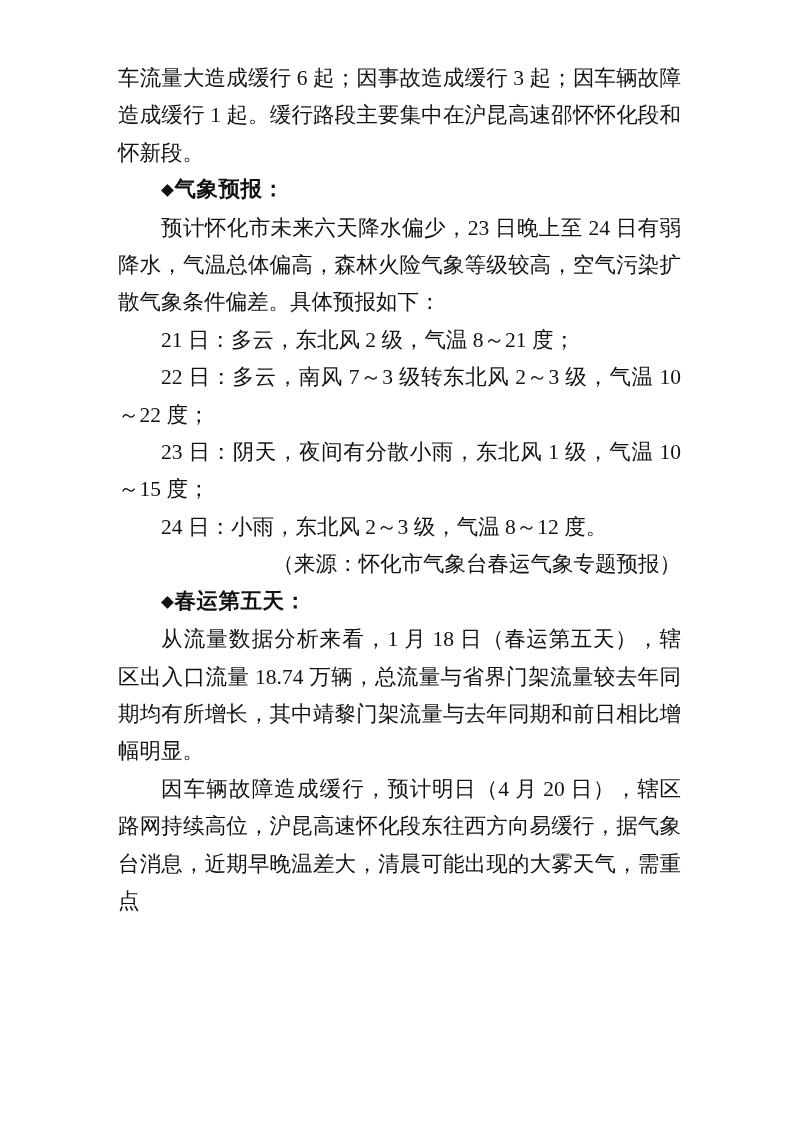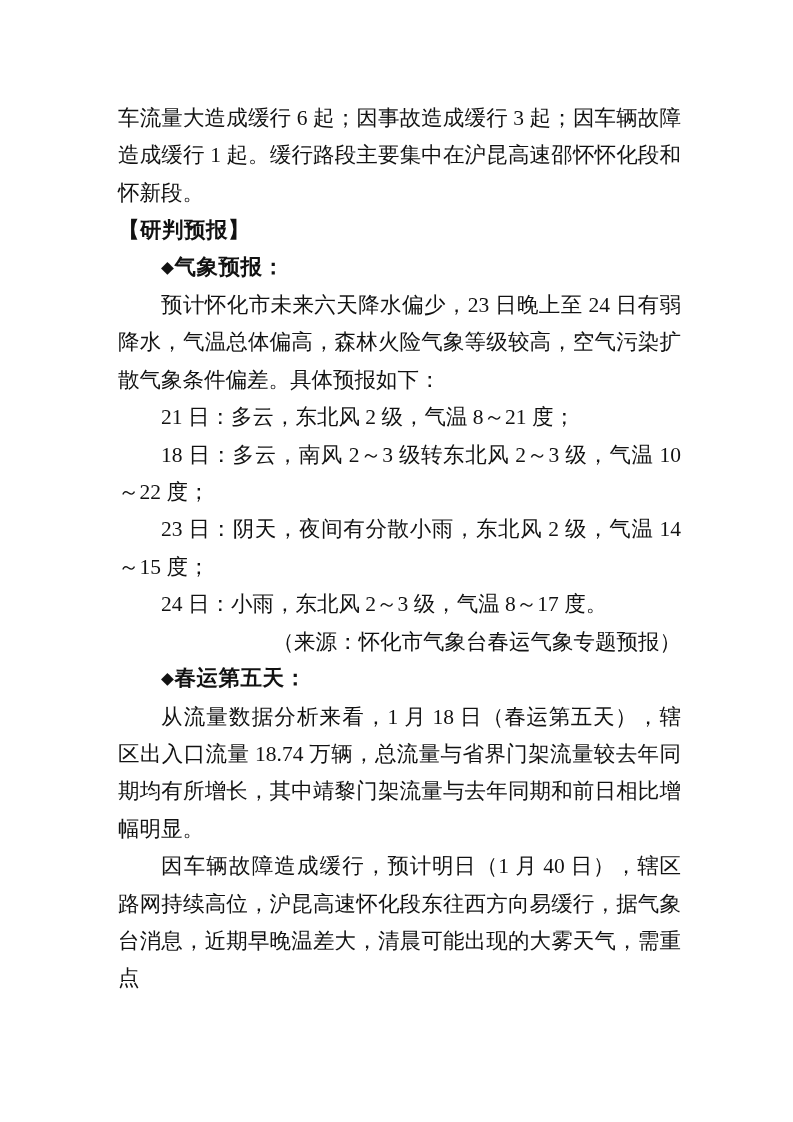--- a/index.html
+++ b/index.html
@@ -6,21 +6,21 @@
     margin: 0;
     padding: 0;
     background: #ffffff;
   }
   .page {
     position: relative;
     width: 793px;
     height: 1122px;
     background: #ffffff;
     box-sizing: border-box;
-    padding: 100px 112px 0 118px;
+    padding: 60px 112px 0 118px;
     overflow: hidden;
   }
   .content {
     width: 563px;
     font-family: "Liberation Serif", "DejaVu Serif", serif;
     font-size: 21.5px;
     line-height: 37.4px;
     color: #121212;
     text-align: justify;
   }
@@ -55,37 +55,36 @@
   }
 </style>
 </head>
 <body>
 
 <div class="page">
   <div class="content">
 
     <p class="body-text">车流量大造成缓行 6 起；因事故造成缓行 3 起；因车辆故障造成缓行 1 起。缓行路段主要集中在沪昆高速邵怀怀化段和怀新段。</p>
 
-    <h2 class="section-heading">【研判预报】</h2>
 
     <p class="sub-heading indent">◆气象预报：</p>
 
     <p class="indent">预计怀化市未来六天降水偏少，23 日晚上至 24 日有弱降水，气温总体偏高，森林火险气象等级较高，空气污染扩散气象条件偏差。具体预报如下：</p>
 
     <p class="indent">21 日：多云，东北风 2 级，气温 8～21 度；</p>
-    <p class="indent">18 日：多云，南风 2～3 级转东北风 2～3 级，气温 10～22 度；</p>
-    <p class="indent">23 日：阴天，夜间有分散小雨，东北风 2 级，气温 14～15 度；</p>
-    <p class="indent">24 日：小雨，东北风 2～3 级，气温 8～17 度。</p>
+    <p class="indent">22 日：多云，南风 7～3 级转东北风 2～3 级，气温 10～22 度；</p>
+    <p class="indent">23 日：阴天，夜间有分散小雨，东北风 1 级，气温 10～15 度；</p>
+    <p class="indent">24 日：小雨，东北风 2～3 级，气温 8～12 度。</p>
 
     <p class="source-line">（来源：怀化市气象台春运气象专题预报）</p>
 
     <p class="sub-heading indent">◆春运第五天：</p>
 
     <p class="indent">
       <span class="lead">从流量数据分析来看，</span><span>1 月 18 日（春运第五天），辖区出入口流量 18.74 万辆，总流量与省界门架流量较去年同期均有所增长，其中靖黎门架流量与去年同期和前日相比增幅明显。</span>
     </p>
 
     <p class="indent">
-      <span class="lead">因车辆故障造成缓行，</span><span>预计明日（1 月 40 日），辖区路网持续高位，沪昆高速怀化段东往西方向易缓行，据气象台消息，近期早晚温差大，清晨可能出现的大雾天气，需重点</span>
+      <span class="lead">因车辆故障造成缓行，</span><span>预计明日（4 月 20 日），辖区路网持续高位，沪昆高速怀化段东往西方向易缓行，据气象台消息，近期早晚温差大，清晨可能出现的大雾天气，需重点</span>
     </p>
 
   </div>
 </div>
 
 </body></html>

